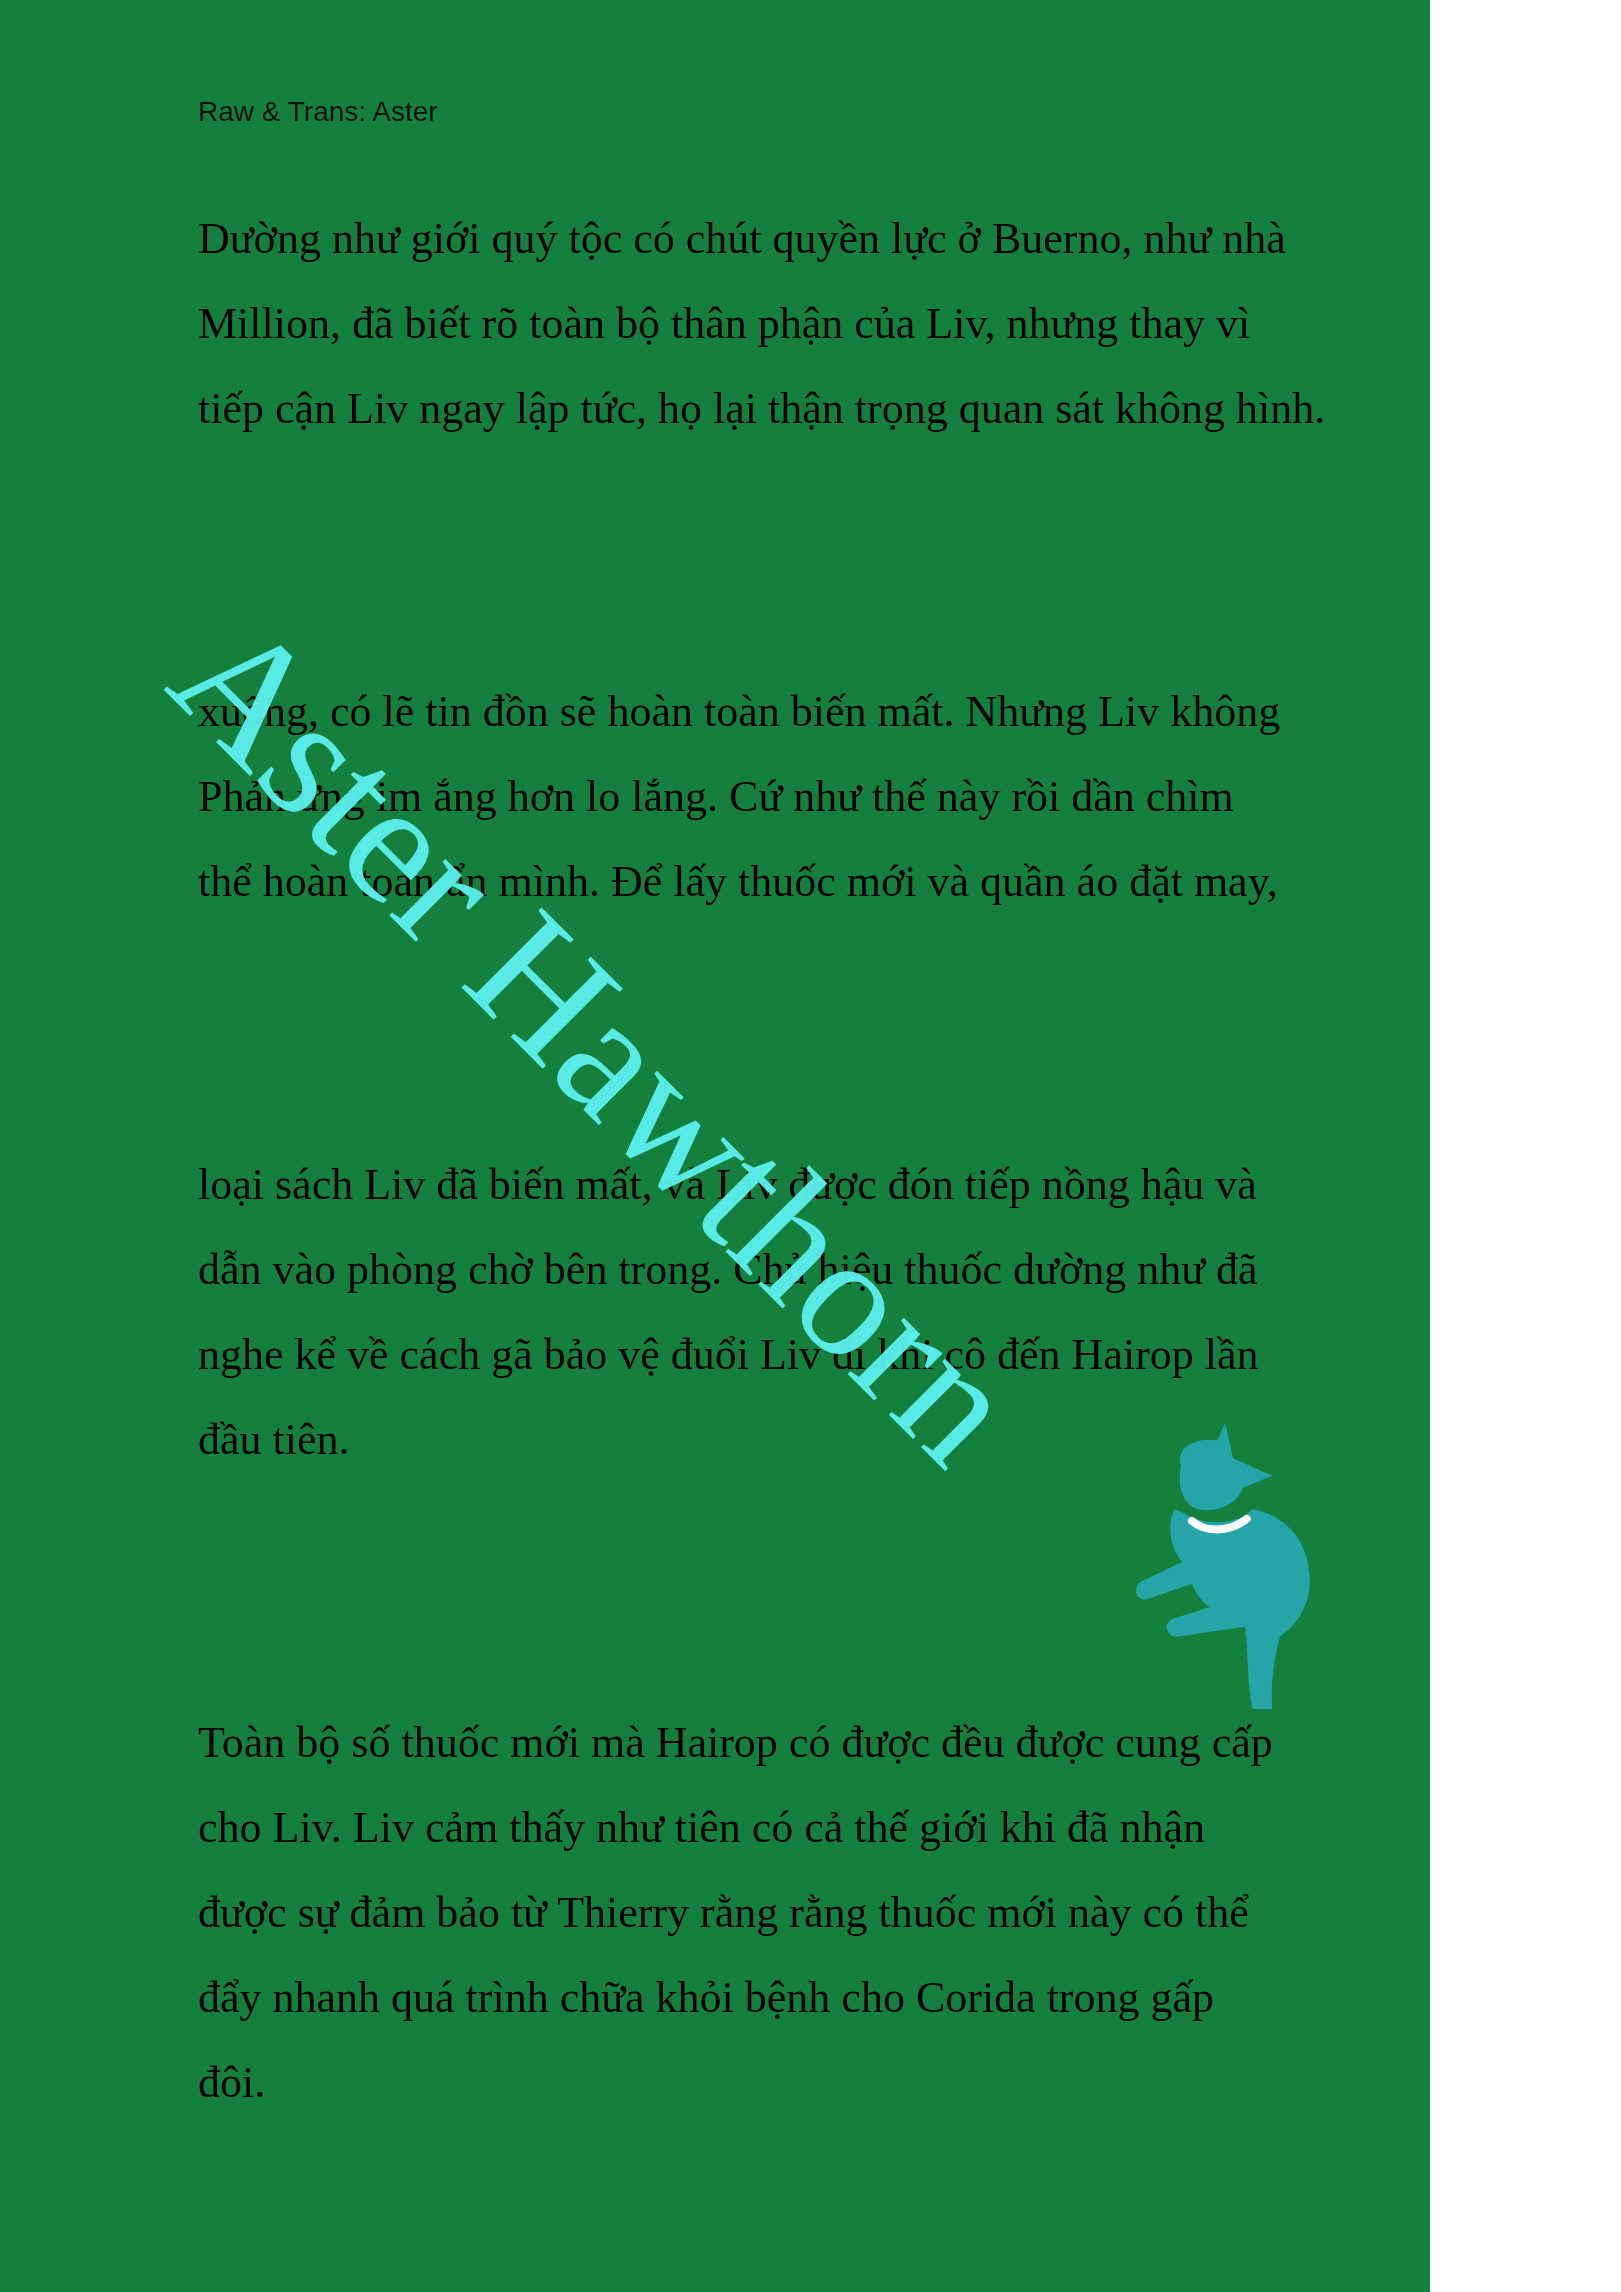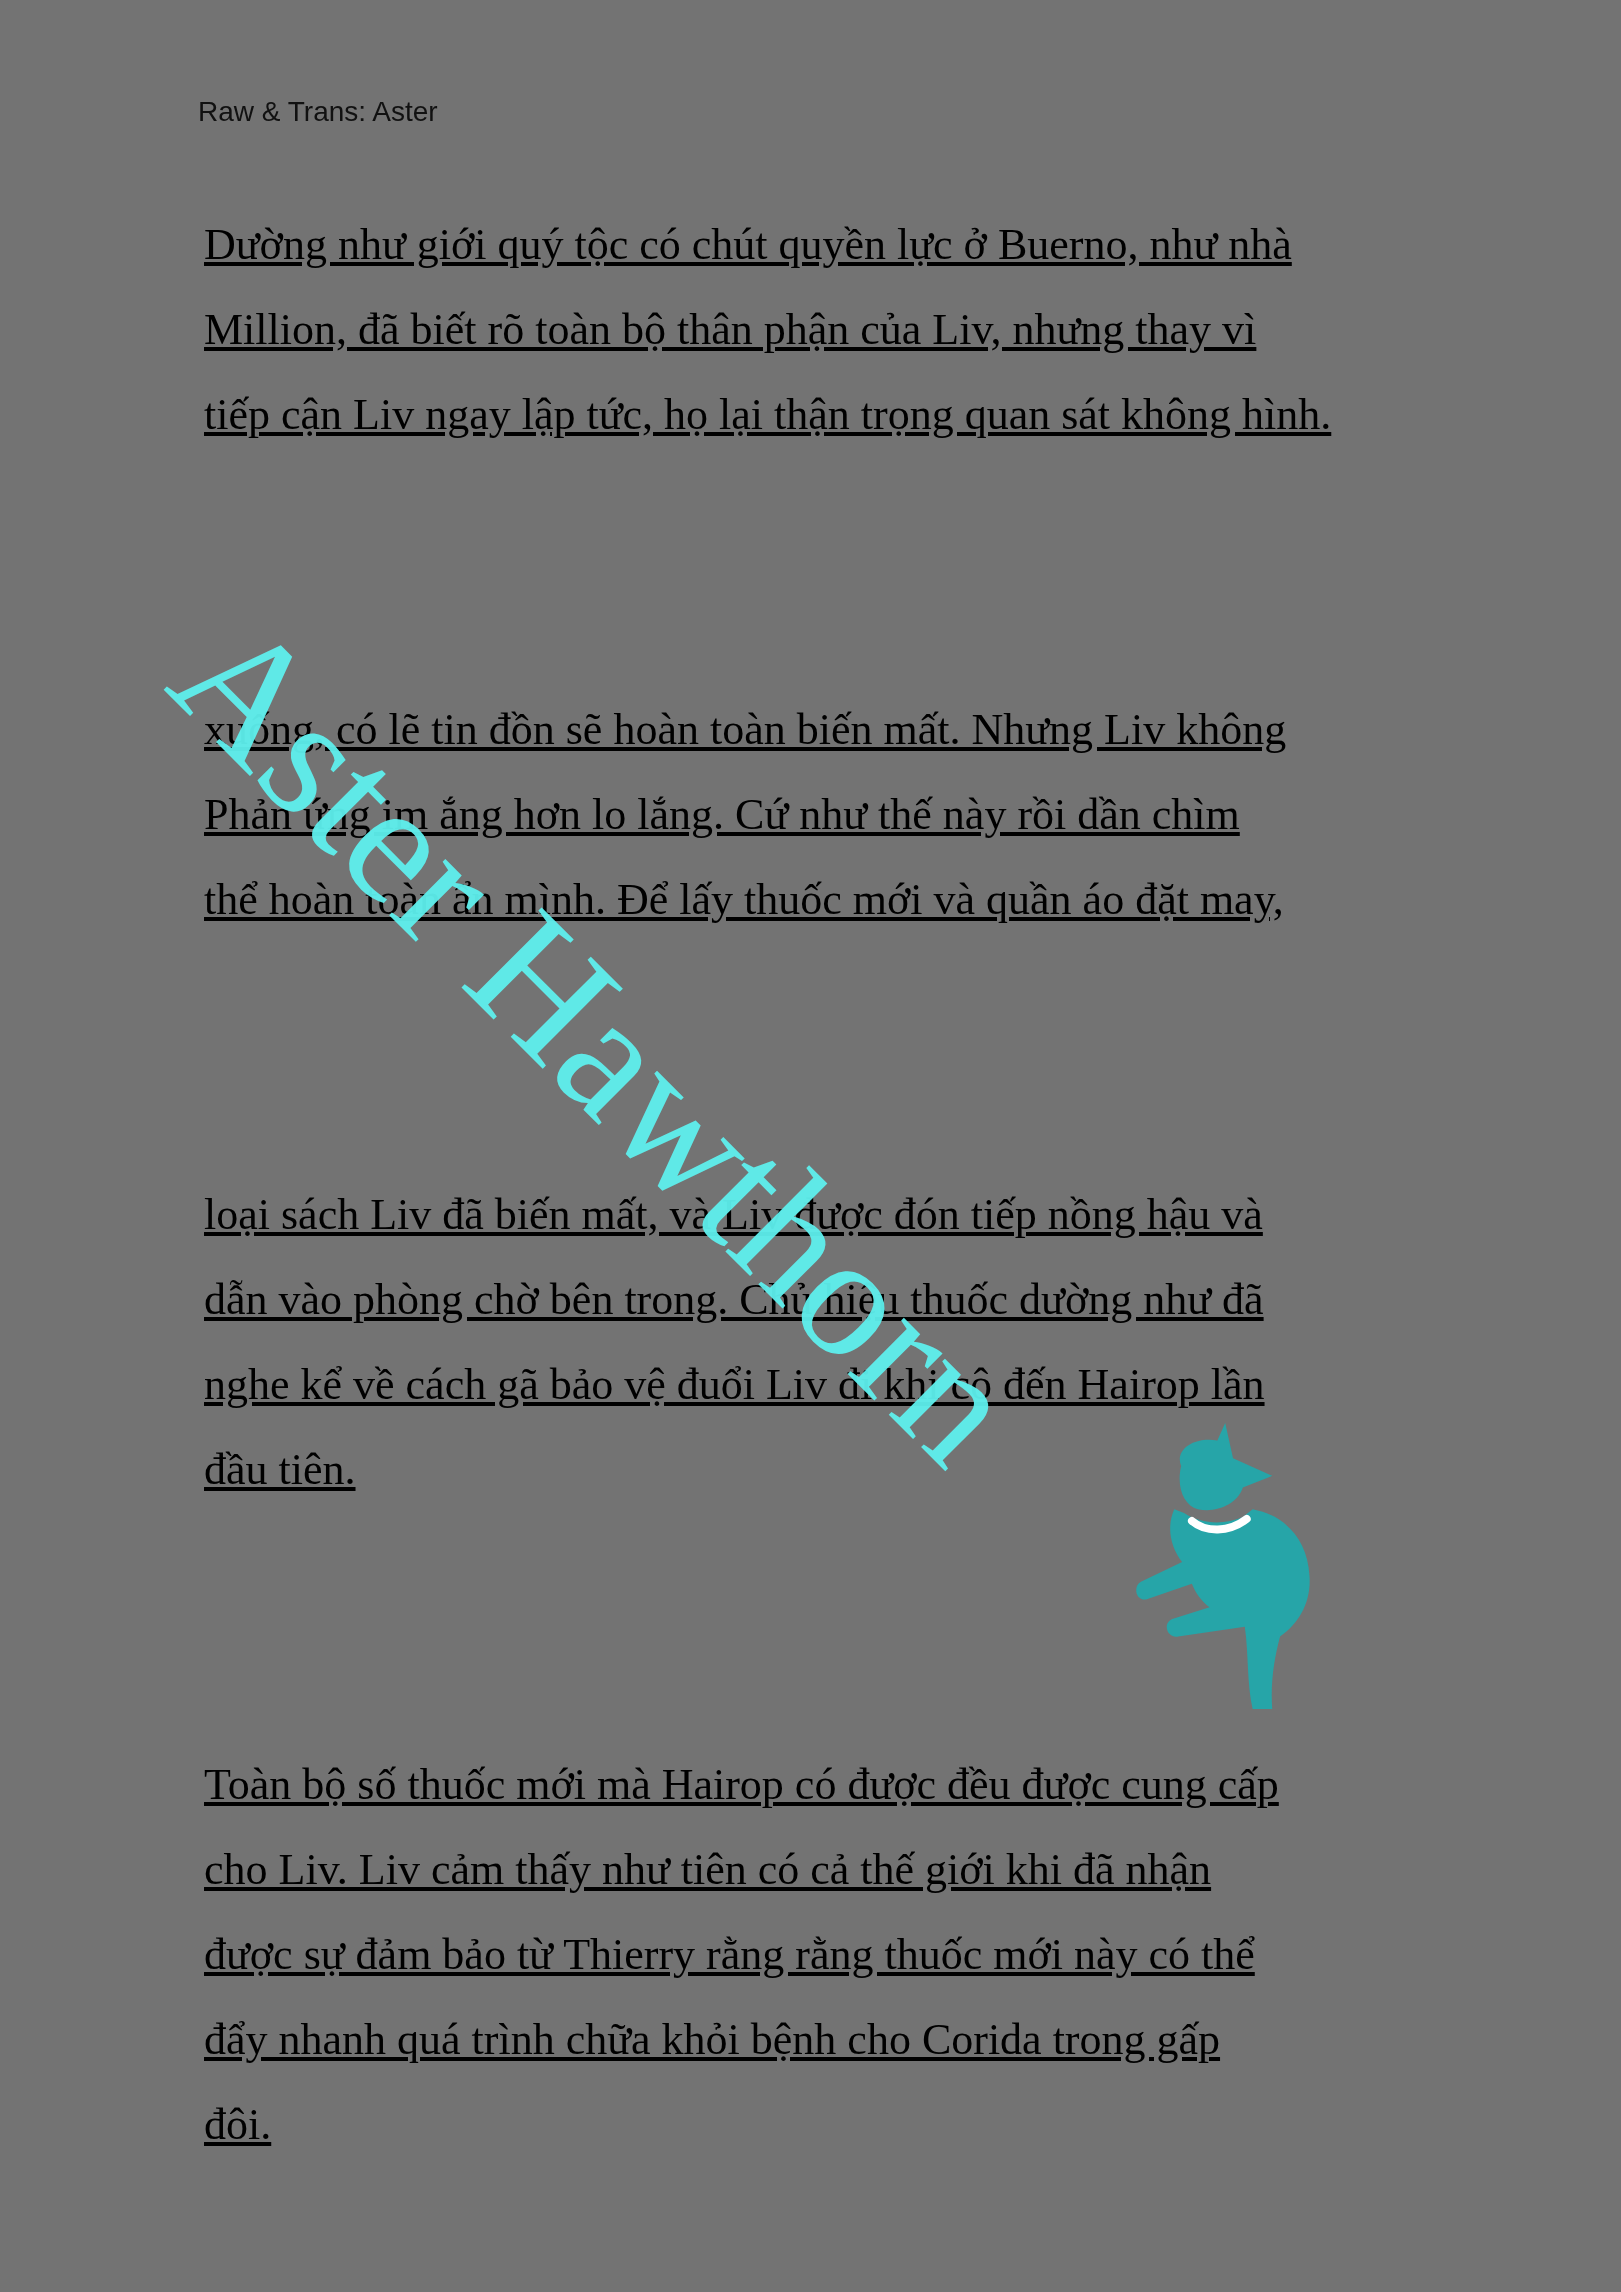--- a/index.html
+++ b/index.html
@@ -9,47 +9,46 @@
     }
     body {
       width: 1621px;
       height: 2293px;
       position: relative;
       overflow: hidden;
     }
     .page {
       position: absolute;
       left: 0; top: 0;
-      width: 1621px;
+      width: 1430px;
       height: 2293px;
-      background: #737373;
+      background: #15803d;
     }
     .header {
       position: absolute;
       left: 198px;
       top: 98px;
       font-family: "Liberation Sans", sans-serif;
       font-size: 28px;
       color: #111111;
       line-height: 1;
     }
     .body-text {
       position: absolute;
       left: 198px;
       top: 196px;
       width: 1274px;
       font-family: "Liberation Serif", serif;
       font-size: 44px;
       color: #000000;
     }
     .para {
-      margin: 6px;
+      margin: 0;
       line-height: 85px;
       white-space: nowrap;
-      text-decoration: underline;
     }
     .line { display: block; }
     .para-gap { height: 218px; }
     .para-gap-2 { height: 218px; }
 
     .watermark {
       position: absolute;
       left: 174px;
       top: 1000px;
       font-family: "Liberation Serif", serif;

